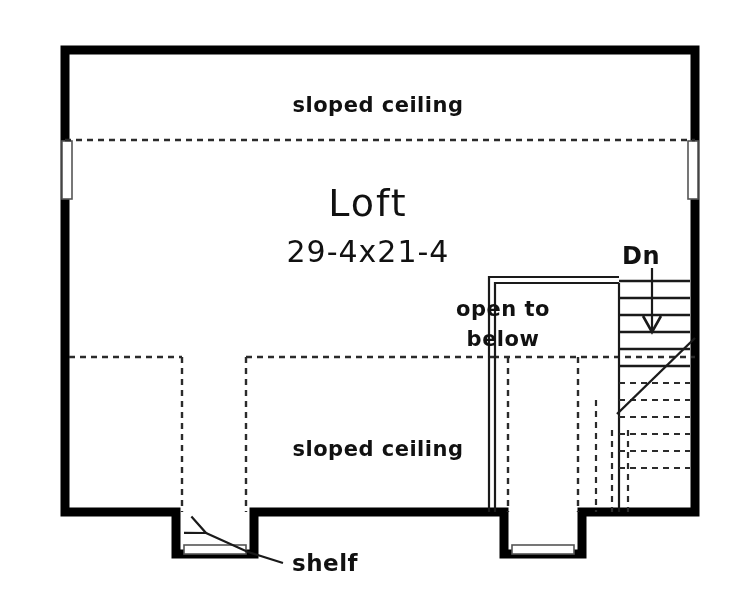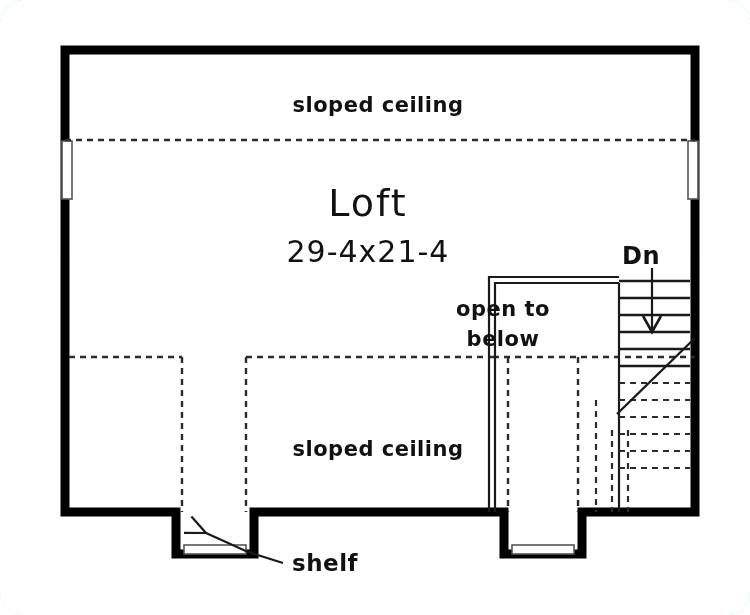--- a/index.html
+++ b/index.html
@@ -9,21 +9,20 @@
   }
   body {
     font-family: "DejaVu Sans", sans-serif;
   }
   #plan-root {
     position: relative;
     width: 750px;
     height: 615px;
     background: #86efac;
     overflow: hidden;
-    border-radius: 23px;
   }
   #plan-svg {
     position: absolute;
     left: 0;
     top: 0;
     width: 750px;
     height: 615px;
     display: block;
   }
   .plan-label {

